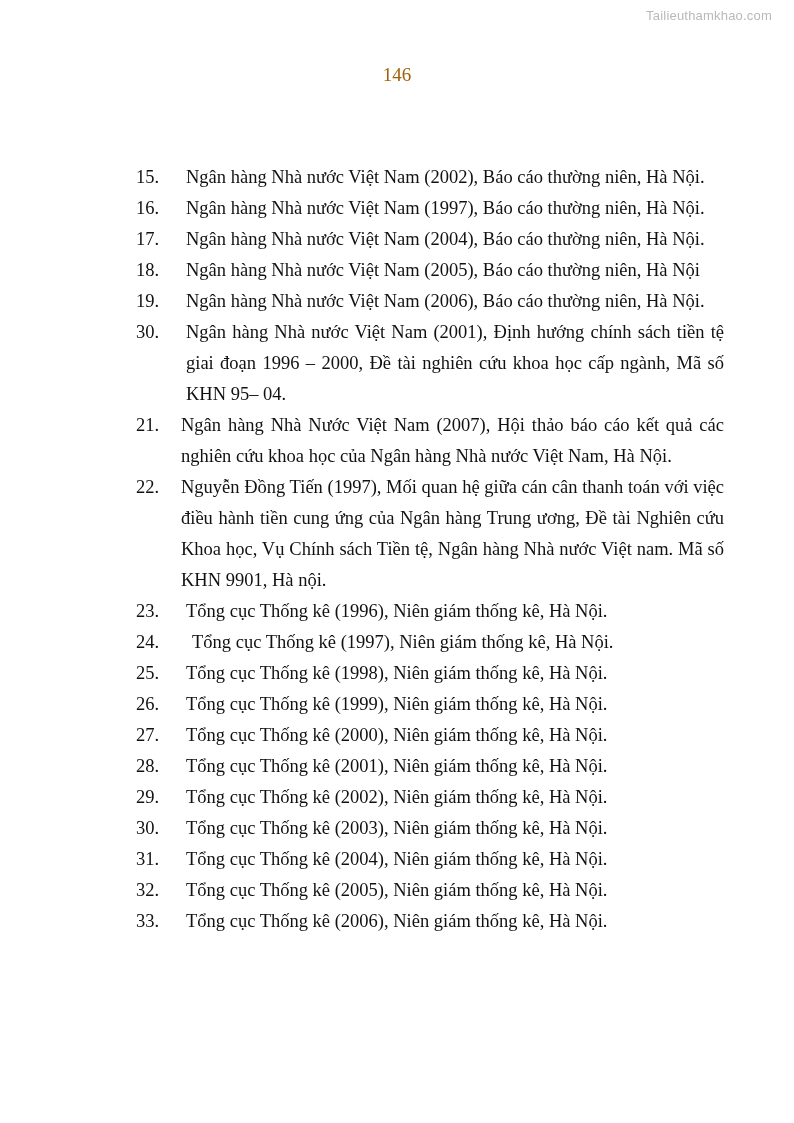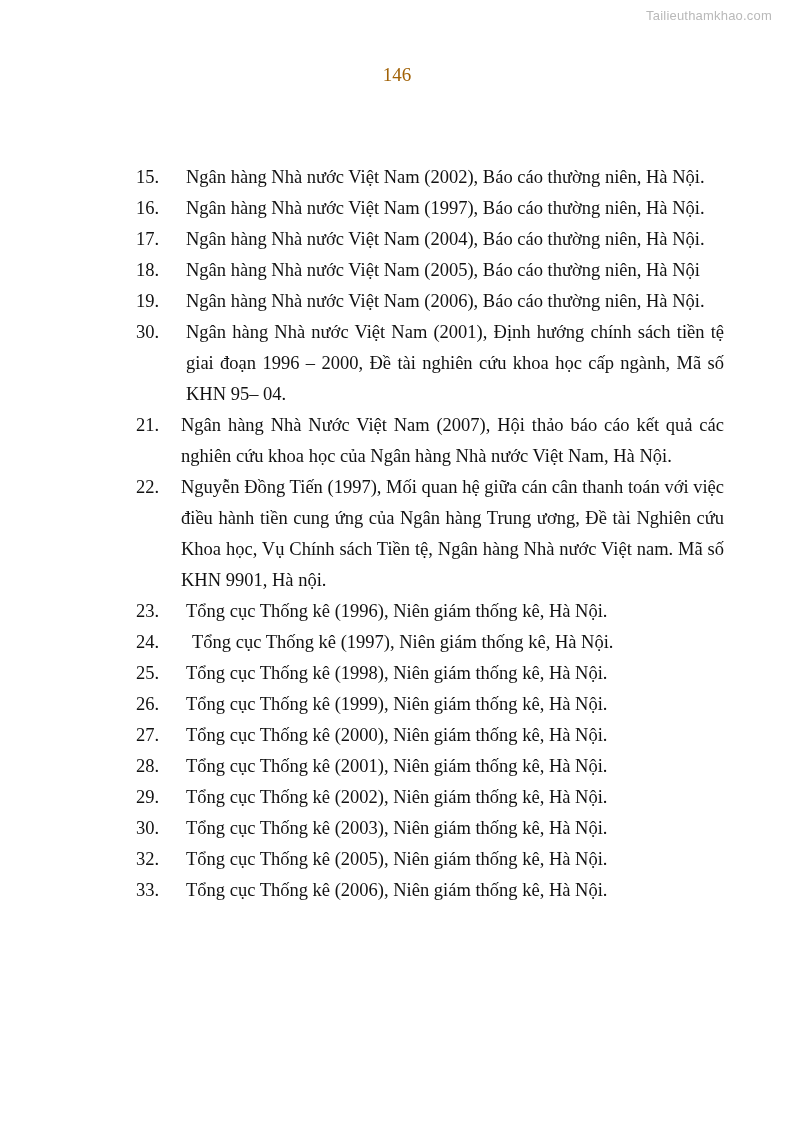--- a/index.html
+++ b/index.html
@@ -103,15 +103,16 @@
     <div class="ref tight"><span class="num">21.</span><span>Ngân hàng Nhà Nước Việt Nam (2007), </span><span class="title">Hội thảo báo cáo kết quả các nghiên cứu khoa học của Ngân hàng Nhà nước Việt Nam</span><span>, Hà Nội.</span></div>
     <div class="ref tight"><span class="num">22.</span><span>Nguyễn Đồng Tiến (1997), </span><span class="title">Mối quan hệ giữa cán cân thanh toán với việc điều hành tiền cung ứng của Ngân hàng Trung ương</span><span>, Đề tài Nghiên cứu Khoa học, Vụ Chính sách Tiền tệ, Ngân hàng Nhà nước Việt nam. Mã số KHN 9901, Hà nội.</span></div>
     <div class="ref single"><span class="num">23.</span><span>Tổng cục Thống kê (1996), </span><span class="title">Niên giám thống kê</span><span>, Hà Nội.</span></div>
     <div class="ref single extra-space"><span class="num">24.</span><span>Tổng cục Thống kê (1997), </span><span class="title">Niên giám thống kê</span><span>, Hà Nội.</span></div>
     <div class="ref single"><span class="num">25.</span><span>Tổng cục Thống kê (1998), </span><span class="title">Niên giám thống kê</span><span>, Hà Nội.</span></div>
     <div class="ref single"><span class="num">26.</span><span>Tổng cục Thống kê (1999), </span><span class="title">Niên giám thống kê</span><span>, Hà Nội.</span></div>
     <div class="ref single"><span class="num">27.</span><span>Tổng cục Thống kê (2000), </span><span class="title">Niên giám thống kê</span><span>, Hà Nội.</span></div>
     <div class="ref single"><span class="num">28.</span><span>Tổng cục Thống kê (2001), </span><span class="title">Niên giám thống kê</span><span>, Hà Nội.</span></div>
     <div class="ref single"><span class="num">29.</span><span>Tổng cục Thống kê (2002), </span><span class="title">Niên giám thống kê</span><span>, Hà Nội.</span></div>
     <div class="ref single"><span class="num">30.</span><span>Tổng cục Thống kê (2003), </span><span class="title">Niên giám thống kê</span><span>, Hà Nội.</span></div>
+    <div class="ref single"><span class="num">31.</span><span>Tổng cục Thống kê (2004), </span><span class="title">Niên giám thống kê</span><span>, Hà Nội.</span></div>
     <div class="ref single"><span class="num">32.</span><span>Tổng cục Thống kê (2005), </span><span class="title">Niên giám thống kê</span><span>, Hà Nội.</span></div>
     <div class="ref single"><span class="num">33.</span><span>Tổng cục Thống kê (2006), </span><span class="title">Niên giám thống kê</span><span>, Hà Nội.</span></div>
   </div>
 
 </body></html>

